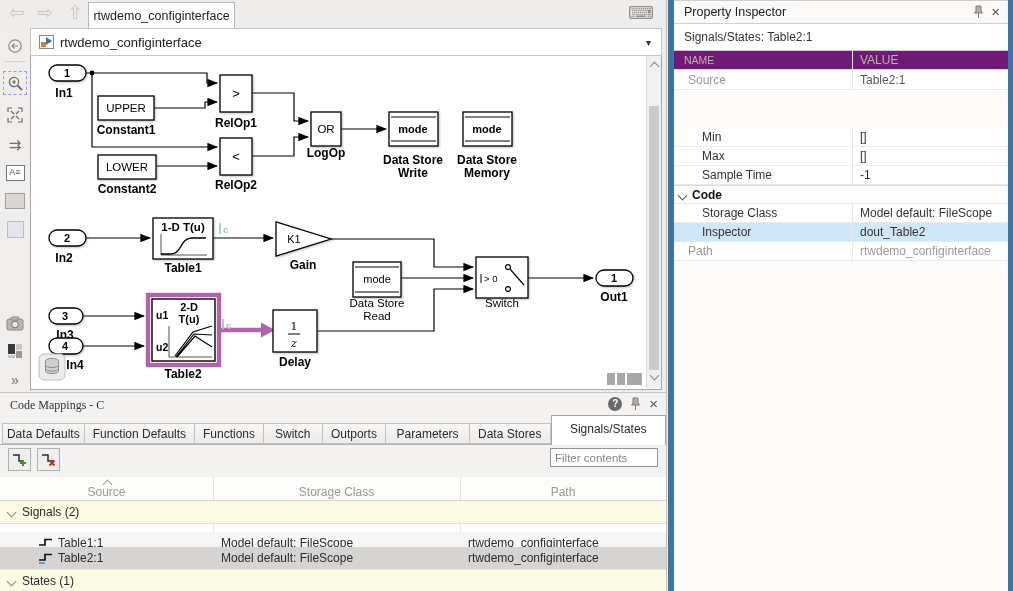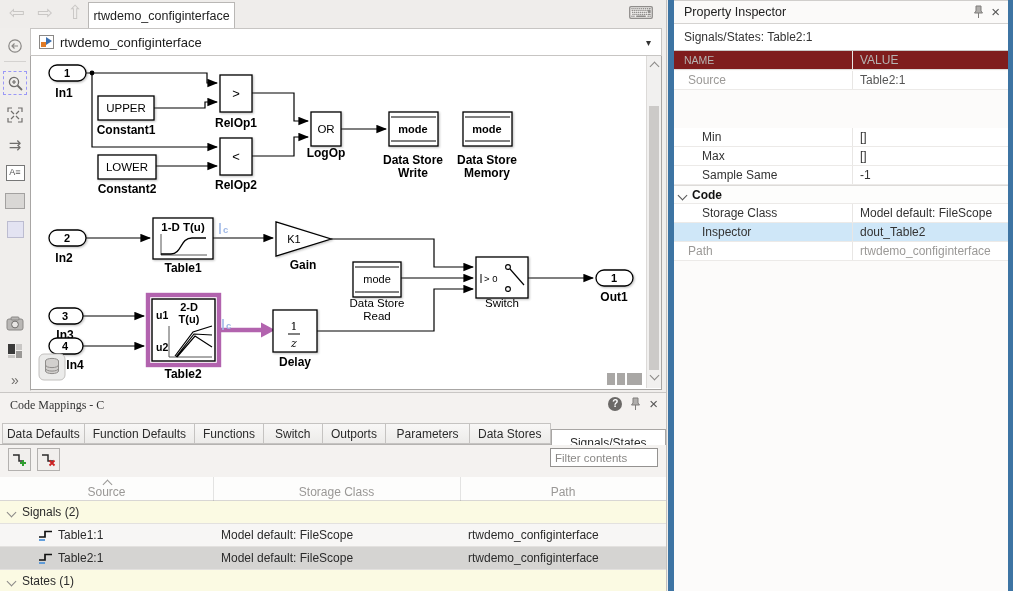--- a/index.html
+++ b/index.html
@@ -46,21 +46,21 @@
   .cm{position:absolute;left:0;top:392px;width:666px;height:199px;background:#f4f2f0;border-top:1px solid #c9c7c5;}
   .cm-title{position:absolute;left:10px;top:5px;font-size:12px;color:#333;font-family:Liberation Serif, serif;}
   .cm-hicons{position:absolute;right:8px;top:4px;display:flex;gap:9px;align-items:center;}
   .help-circ{width:14px;height:14px;border-radius:50%;background:#6b6967;color:#fff;font-size:10px;font-weight:bold;
              text-align:center;line-height:14px;}
   .x-icon{font-size:15px;color:#555;line-height:14px;}
   .cm-tabs{position:absolute;left:0;top:26px;width:666px;height:26px;display:flex;align-items:flex-end;border-bottom:1px solid #b5b3b1;box-sizing:border-box;}
   .cm-tab{height:21px;line-height:21px;text-align:center;font-size:12px;color:#2b2b2b;
           background:linear-gradient(#f8f7f6,#ecebe9);border:1px solid #c5c3c1;border-left:none;box-sizing:border-box;}
   .cm-tab:first-child{border-left:1px solid #c5c3c1;margin-left:2px;}
-  .cm-tab.active{height:16px;line-height:26px;background:#fff;margin-bottom:-1px;border:1px solid #a8a6a4;border-bottom:none;}
+  .cm-tab.active{height:30px;line-height:26px;background:#fff;margin-bottom:-1px;border:1px solid #a8a6a4;border-bottom:none;}
   .cm-toolbar{position:absolute;left:0;top:52px;width:666px;height:26px;background:#f4f2f0;}
   .cm-btn{position:absolute;top:3px;width:23px;height:23px;background:#f1efed;border:1px solid #b3b1af;box-sizing:border-box;
           display:flex;align-items:center;justify-content:center;}
   .filter-input{position:absolute;right:8px;top:3px;width:108px;height:19px;border:1px solid #949290;font-size:11.5px;
                 padding:0 4px;box-sizing:border-box;font-family:inherit;color:#333;background:#fff;}
   .filter-input::placeholder{color:#8a8886;}
   .cm-table{position:absolute;left:0;top:84px;width:666px;height:115px;background:#fff;}
   .cm-head{position:absolute;left:0;top:0;width:666px;height:24px;background:#fdfdfc;border-bottom:1px solid #d8d6d4;box-sizing:border-box;}
   .cm-head div{position:absolute;top:0;height:24px;line-height:30px;text-align:center;color:#9a9896;font-size:12px;}
   .vline{position:absolute;top:0;width:1px;height:139px;background:rgba(0,0,0,0.10);}
@@ -77,21 +77,21 @@
   .pi{position:absolute;left:674px;top:0;width:334px;height:591px;background:#fbfaf9;border-top:1px solid #d0cecc;box-sizing:border-box;}
   .pi-title{position:absolute;left:10px;top:4px;font-size:12.5px;color:#222;}
   .pi-hicons{position:absolute;right:8px;top:4px;display:flex;gap:8px;align-items:center;}
   .pi-sub{position:absolute;left:0;top:22px;width:334px;height:28px;background:#fff;border-top:1px solid #d5d3d1;
           border-bottom:1px solid #cbc9c7;box-sizing:border-box;line-height:27px;padding-left:10px;font-size:12px;color:#333;}
   .pi-grid{position:absolute;left:0;top:50px;width:334px;bottom:0;background:#fcfbfa;}
   .pi-row{position:absolute;left:0;width:334px;height:19px;line-height:19px;box-sizing:border-box;border-bottom:1px solid #eceae8;background:#fff;}
   .pi-row .n{position:absolute;left:28px;color:#333;font-size:12px;}
   .pi-row .v{position:absolute;left:186px;color:#333;font-size:12px;white-space:nowrap;}
   .pi-row.hasdiv::after{content:'';position:absolute;left:178px;top:0;bottom:0;width:1px;background:#e8e6e4;}
-  .pi-row.head{background:#7f1d1d;border-bottom:1px solid #e0dedc;}
+  .pi-row.head{background:#701a75;border-bottom:1px solid #e0dedc;}
   .pi-row.head .n{left:10px;color:#b6b4b2;font-size:10.5px;}
   .pi-row.head .v{color:#b6b4b2;font-size:12px;}
   .pi-row.grey .n,.pi-row.grey .v{color:#9b9997;}
   .pi-row.grey .n{left:14px;}
   .pi-row.group{border-top:1px solid #dddbd9;background:#fdfdfc;}
   .pi-row.group .n{left:18px;font-weight:bold;color:#111;}
   .pi-row.sel{background:#cfe7f8;}
   .pi-chev{position:absolute;left:5px;top:6px;border-color:#555;}
 </style>
 </head>
@@ -402,21 +402,21 @@
           <div style="left:460px;width:206px">Path</div>
         </div>
         <div class="vline" style="left:213px"></div>
         <div class="vline" style="left:460px"></div>
 
         <div class="cm-row row-group" style="top:24px">
           <span class="chev chev-dn g-chev"></span>
           <span class="cell" style="left:22px">Signals (2)</span>
         </div>
 
-        <div class="cm-row row-plain" style="top:47px">
+        <div class="cm-row row-plain" style="top:55px">
           <svg width="15" height="13" viewBox="0 0 15 13" style="position:absolute;left:38px;top:5px">
             <path d="M14,2.5 H7 V8 H1" fill="none" stroke="#111" stroke-width="1.7"></path>
             <path d="M1,11 H7" stroke="#4a90d9" stroke-width="1.7"></path>
           </svg>
           <span class="cell" style="left:58px">Table1:1</span>
           <span class="cell" style="left:221px">Model default: FileScope</span>
           <span class="cell path-link" style="left:468px">rtwdemo_configinterface</span>
         </div>
 
         <div class="cm-row row-sel" style="top:70px">
@@ -463,21 +463,21 @@
       </div>
       <div class="pi-row hasdiv" style="top:77px">
         <span class="n">Min</span>
         <span class="v">[]</span>
       </div>
       <div class="pi-row hasdiv" style="top:96px">
         <span class="n">Max</span>
         <span class="v">[]</span>
       </div>
       <div class="pi-row hasdiv" style="top:115px">
-        <span class="n">Sample Same</span>
+        <span class="n">Sample Time</span>
         <span class="v">-1</span>
       </div>
       <div class="pi-row group" style="top:134px">
         <span class="chev chev-dn pi-chev"></span>
         <span class="n">Code</span>
       </div>
       <div class="pi-row hasdiv" style="top:153px">
         <span class="n">Storage Class</span>
         <span class="v">Model default: FileScope</span>
       </div>

